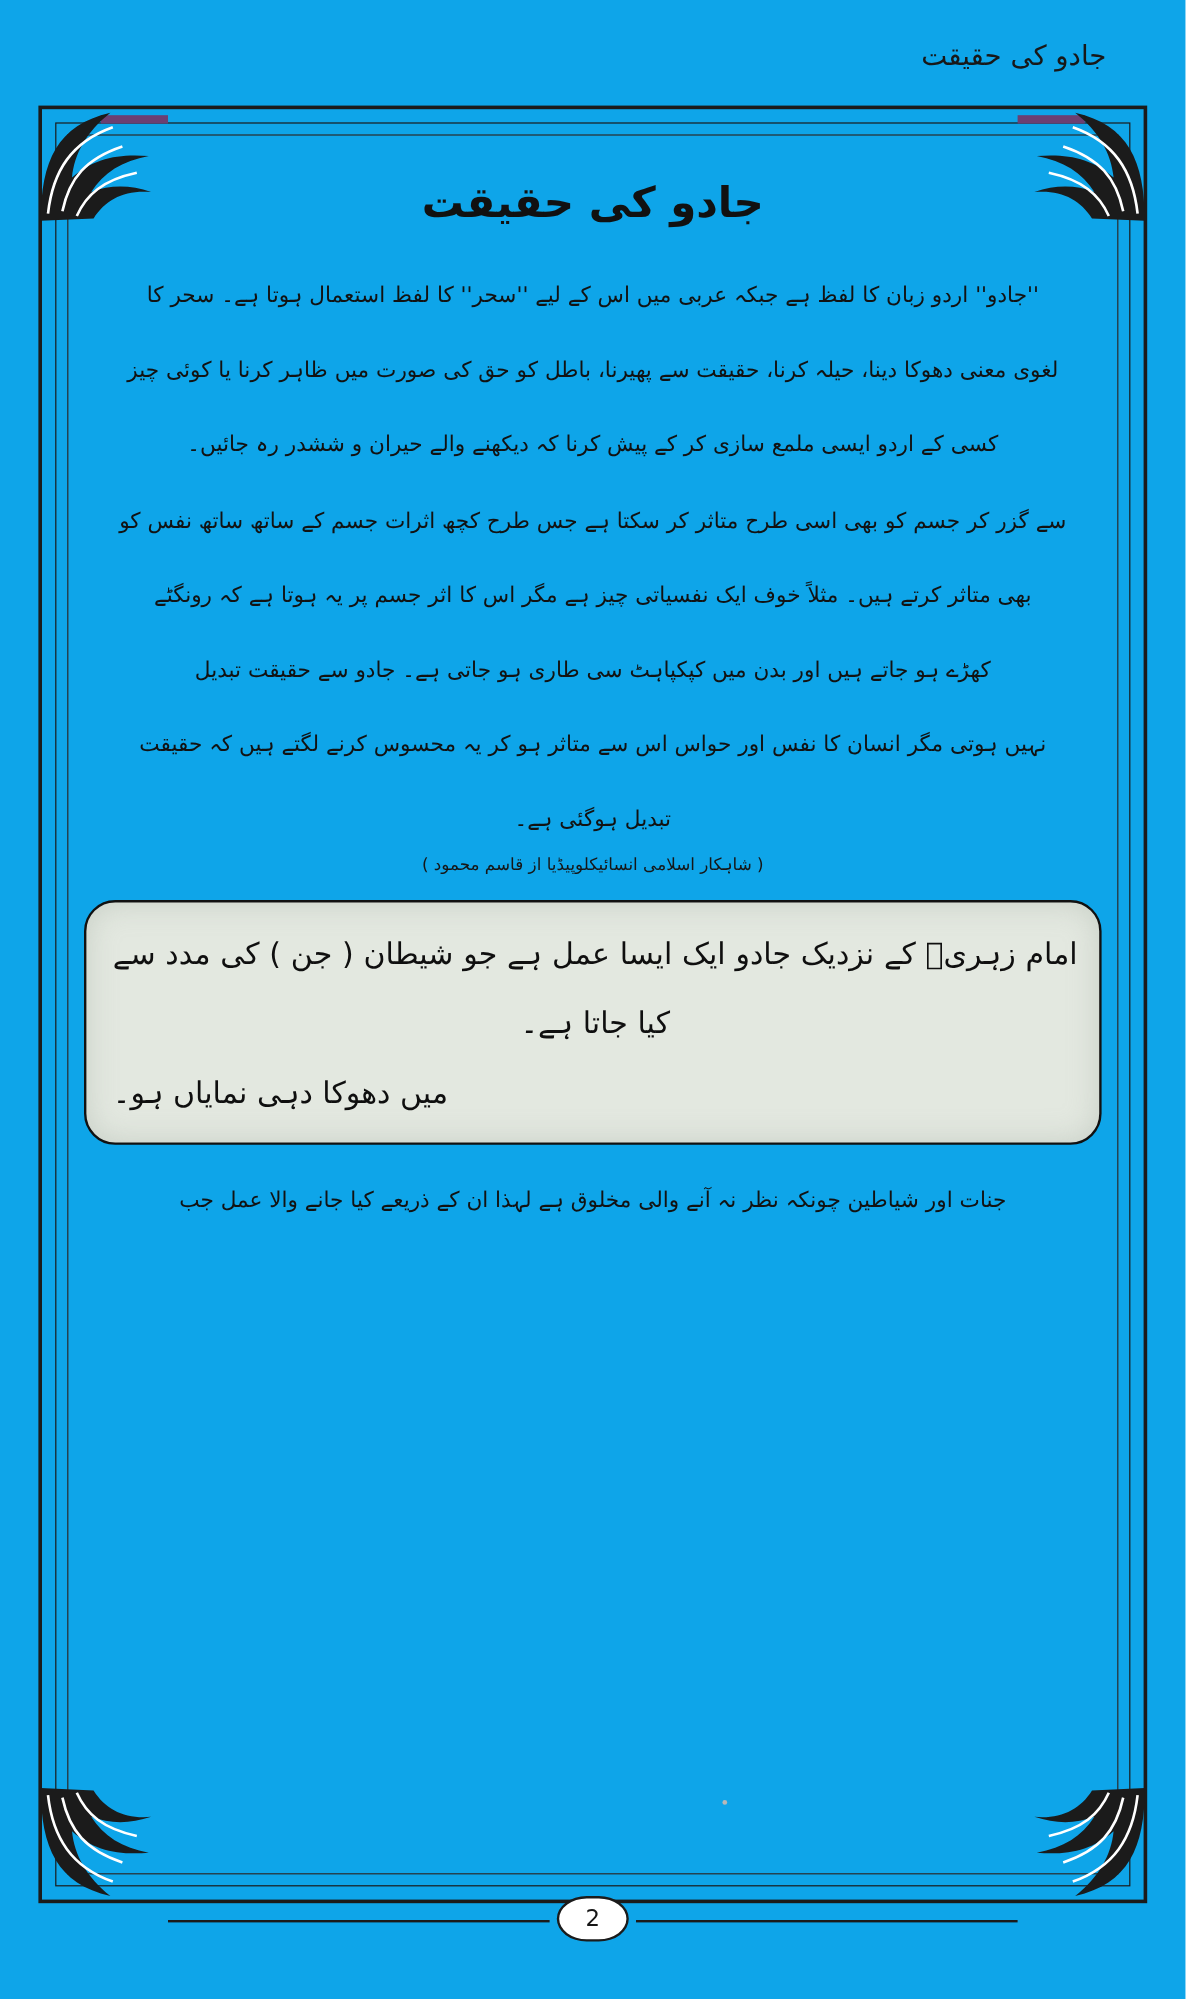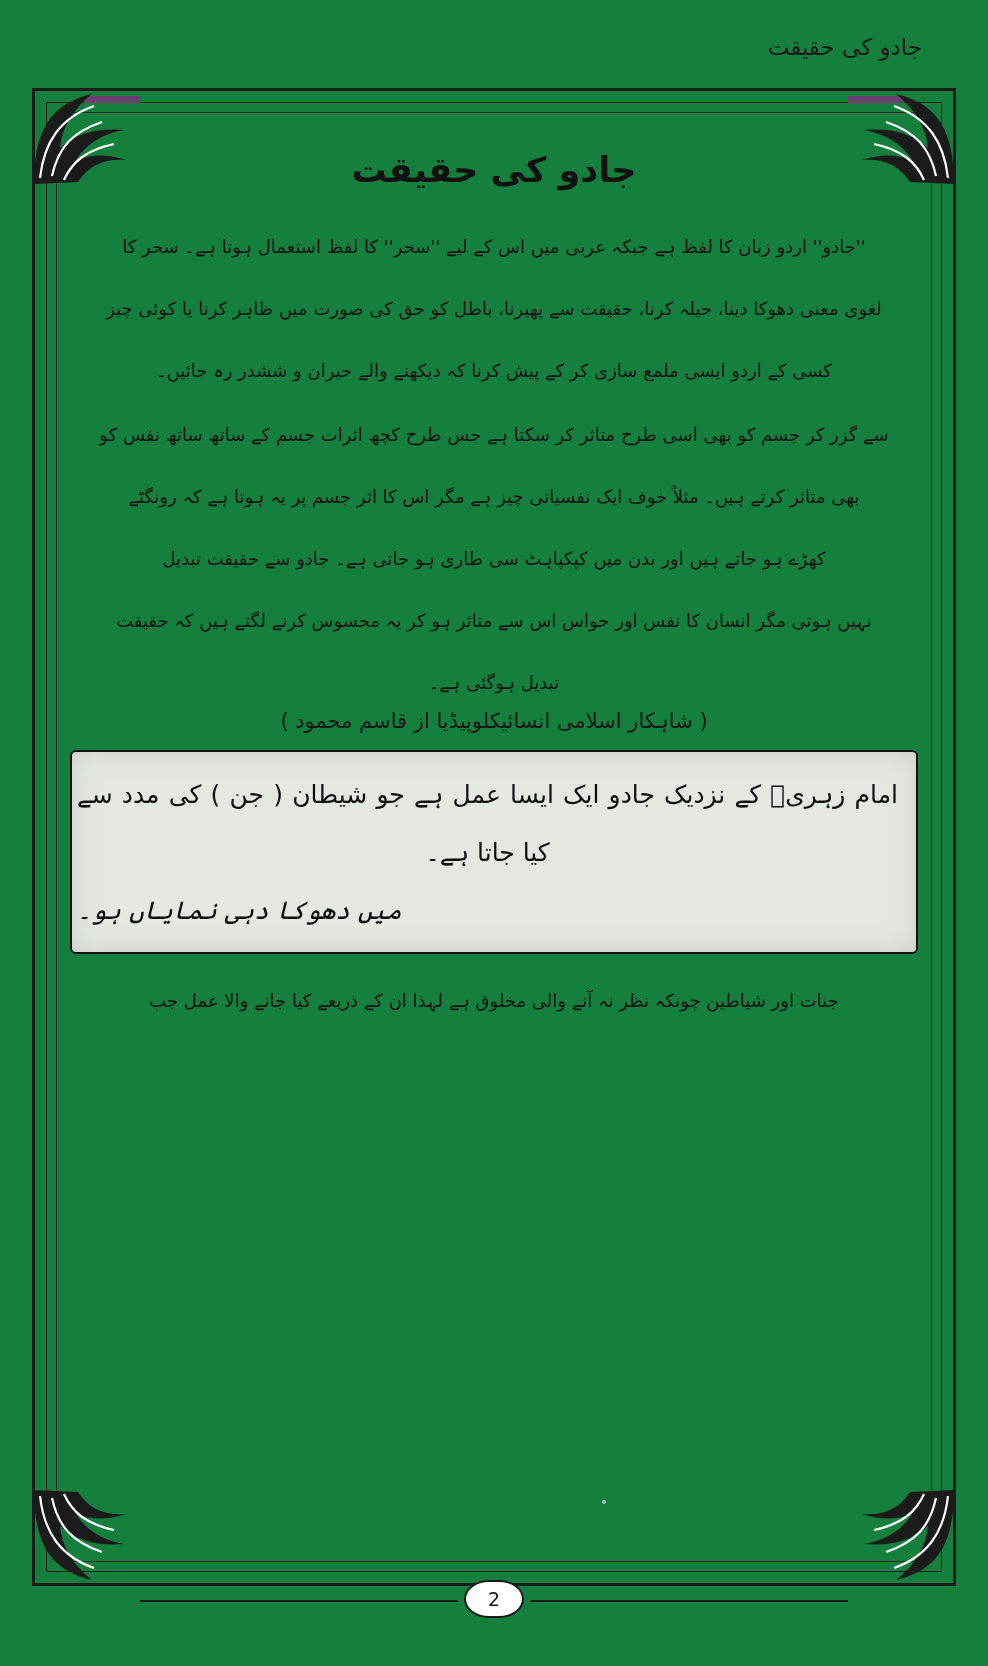--- a/index.html
+++ b/index.html
@@ -5,21 +5,21 @@
   html, body {
     margin: 0;
     padding: 0;
     background: #ffffff;
   }
 
   #page {
     position: relative;
     width: 988px;
     height: 1666px;
-    background: #15803d;
+    background: #0ea5e9;
     overflow: hidden;
     font-family: "DejaVu Sans", sans-serif;
   }
 
   
   .running-header {
     position: absolute;
     top: 34px;
     right: 66px;
     font-size: 23px;
@@ -110,47 +110,47 @@
     text-align: justify;
     text-align-last: center;
   }
 
   .para-body {
     display: block;
   }
 
   .citation {
     display: block;
-    font-size: 21px;
+    font-size: 14px;
     text-align: center;
     color: #161616;
     margin-top: -10px;
     margin-bottom: 6px;
     line-height: 30px;
   }
 
   
   .callout {
     position: relative;
     margin: 14px 4px 16px 4px;
     border: 2.5px solid #111;
-    border-radius: 6px;
+    border-radius: 26px;
     background: #e3e8e0;
-    padding: 14px 18px 12px 5px;
+    padding: 14px 18px 12px 22px;
     box-shadow: inset 0 0 26px rgba(150,160,150,.35);
   }
   .callout-line {
     font-size: 25px;
     line-height: 58px;
     color: #0f0f0f;
     text-align: justify;
     text-align-last: center;
     margin: 0;
   }
-  .callout-line.last { text-align-last: left; font-style: italic; }
+  .callout-line.last { text-align-last: left; }
 
   
   .page-number {
     position: absolute;
     left: 50%;
     transform: translateX(-50%);
     bottom: 48px;
     width: 56px;
     height: 34px;
     border: 2px solid #1b1b1b;

